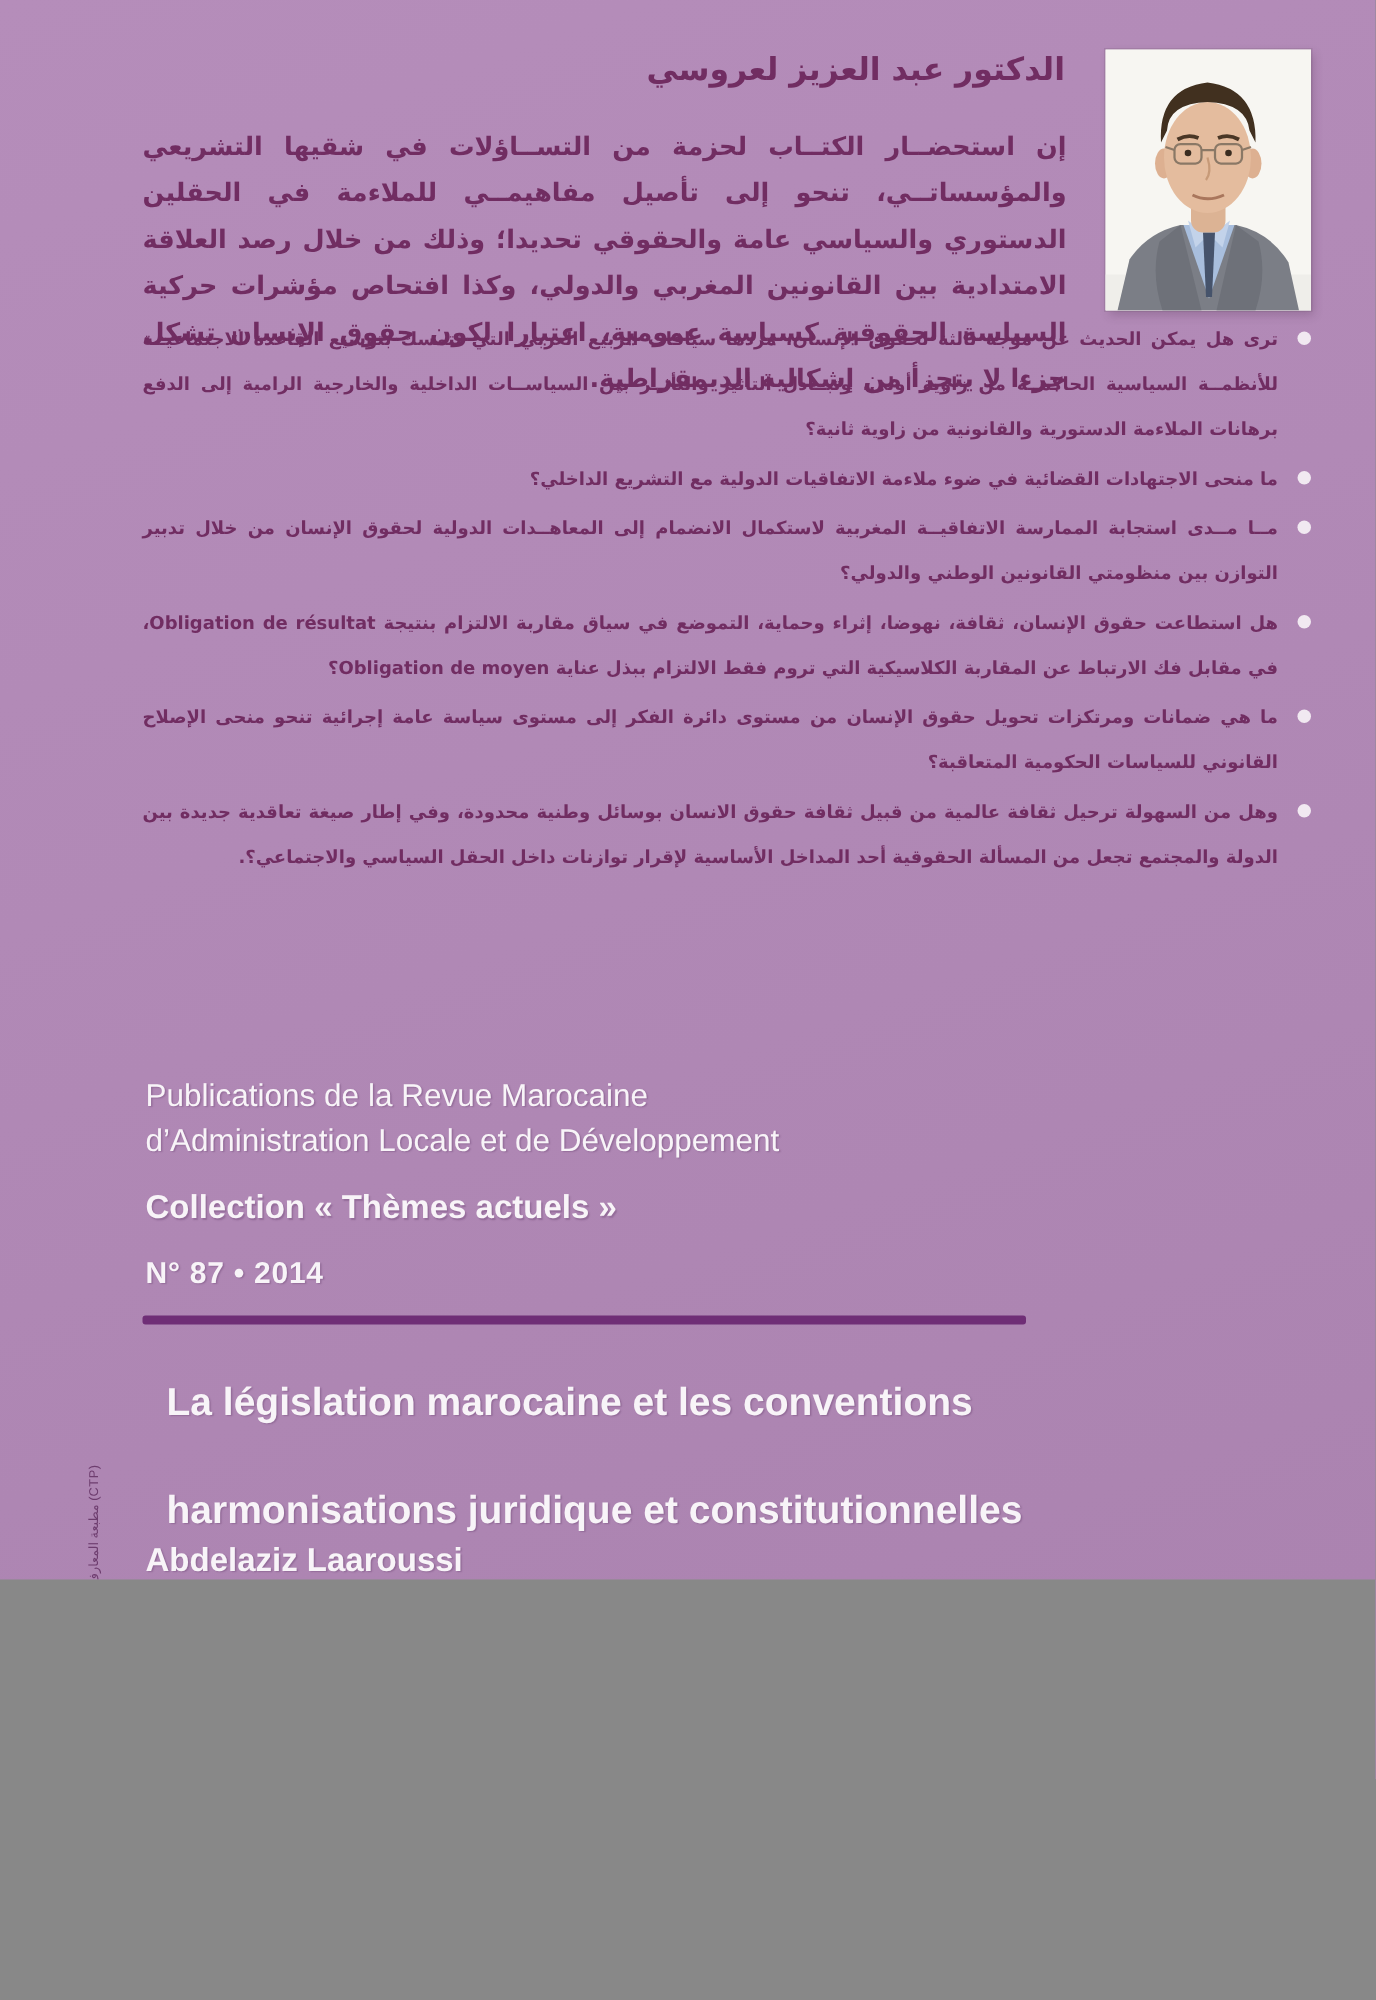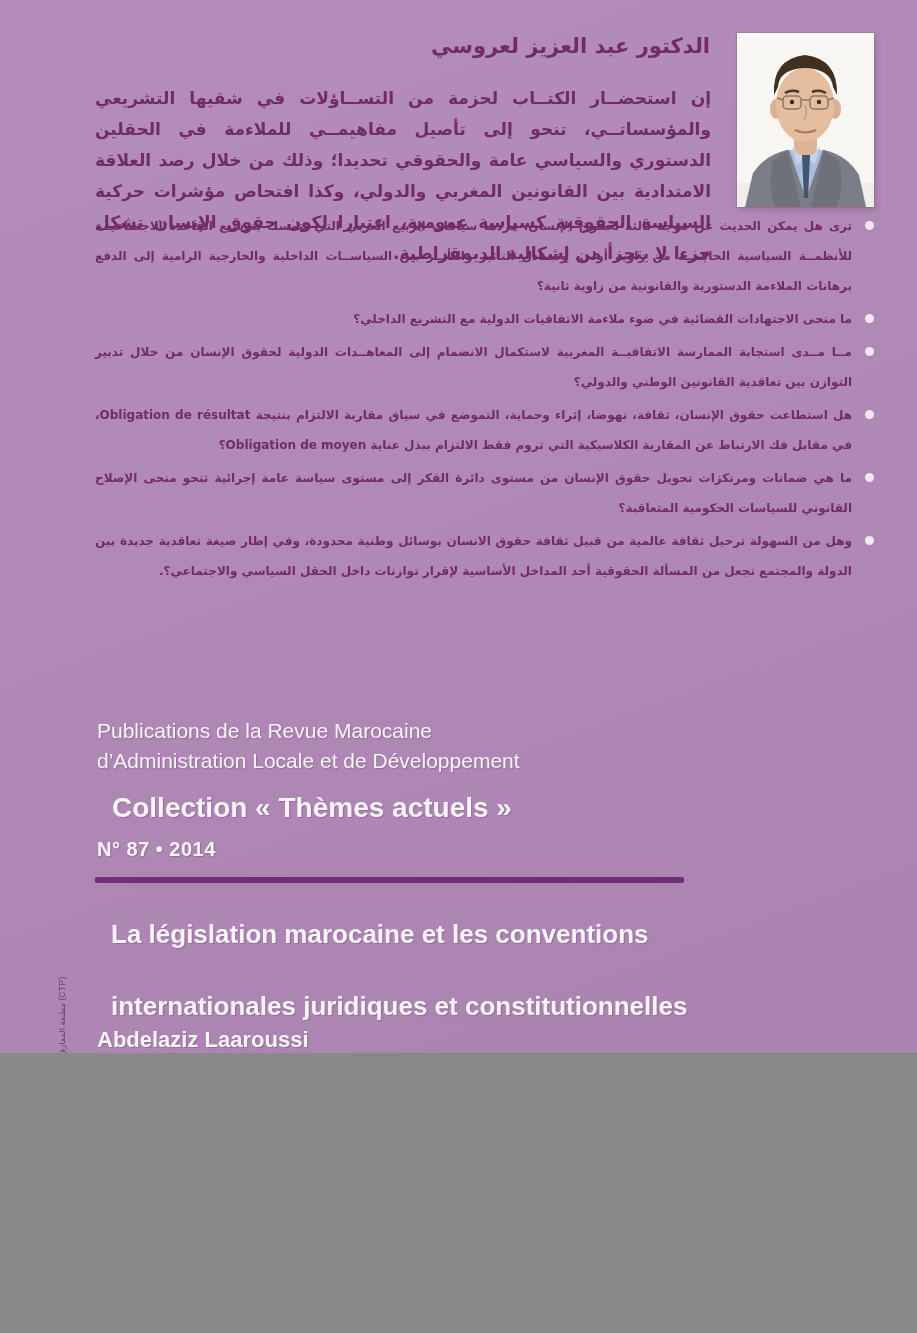--- a/index.html
+++ b/index.html
@@ -47,21 +47,21 @@
     color:var(--arabic,#712d62);
   }
   ul.bullets li::before{
     content:"";position:absolute;right:2px;top:10px;
     width:9px;height:9px;border-radius:50%;
     background:#f1e9f1;
   }
   
   .white-txt{color:var(--white,#f8f4f8);text-shadow:1px 1px 1px rgba(80,40,85,.28);}
   .pub{position:absolute;left:97px;top:716px;font-size:21px;line-height:30px;font-weight:400;}
-  .collection{position:absolute;left:97px;top:792px;font-size:28px;font-weight:bold;margin-left:15px;}
+  .collection{position:absolute;left:97px;top:792px;font-size:22px;font-weight:bold;}
   .issue{position:absolute;left:97px;top:838px;font-size:20px;font-weight:bold;letter-spacing:.5px;}
   .rule{position:absolute;left:95px;width:589px;height:6px;background:var(--accent,#6f2e76);border-radius:2px;}
   .rule-top{top:877px;}
   .rule-bottom{top:1074px;}
   .title{
     position:absolute;left:95px;top:900px;margin:16px;width:640px;
     font-size:26px;line-height:36px;font-weight:bold;
   }
   .author-fr{position:absolute;left:97px;top:1027px;font-size:22px;font-weight:bold;}
   .edition{position:absolute;left:97px;top:1105px;font-size:22px;font-weight:400;margin-left:44px;}
@@ -140,38 +140,38 @@
       <path d="M68,72 Q71,82 67,87" stroke="#c79a78" stroke-width="1.5" fill="none"></path>
       <path d="M58,97 Q68,102 79,97" stroke="#a9765c" stroke-width="2" fill="none"></path>
     </svg>
   </div>
 
   <p class="intro">إن استحضــار الكتــاب لحزمة من التســاؤلات في شقيها التشريعي والمؤسساتــي، تنحو إلى تأصيل مفاهيمــي للملاءمة في الحقلين الدستوري والسياسي عامة والحقوقي تحديدا؛ وذلك من خلال رصد العلاقة الامتدادية بين القانونين المغربي والدولي، وكذا افتحاص مؤشرات حركية السياسة الحقوقية كسياسة عمومية، اعتبارا لكون حقوق الإنسان تشكل جزءا لا يتجزأ من إشكالية الديمقراطية.</p>
 
   <ul class="bullets">
       <li>ترى هل يمكن الحديث عن موجة ثالثة لحقوق الإنسان، مردها سياقات الربيع العربي التي تتمسك بتوسيع القاعدة الاجتماعيــة للأنظمــة السياسية الحاكمــة من زاوية أولى، وتبــادل التأثير والتأثــر بين السياســات الداخلية والخارجية الرامية إلى الدفع برهانات الملاءمة الدستورية والقانونية من زاوية ثانية؟</li>
       <li>ما منحى الاجتهادات القضائية في ضوء ملاءمة الاتفاقيات الدولية مع التشريع الداخلي؟</li>
-      <li>مــا مــدى استجابة الممارسة الاتفاقيــة المغربية لاستكمال الانضمام إلى المعاهــدات الدولية لحقوق الإنسان من خلال تدبير التوازن بين تعاقدية القانونين الوطني والدولي؟</li>
+      <li>مــا مــدى استجابة الممارسة الاتفاقيــة المغربية لاستكمال الانضمام إلى المعاهــدات الدولية لحقوق الإنسان من خلال تدبير التوازن بين منظومتي القانونين الوطني والدولي؟</li>
       <li>هل استطاعت حقوق الإنسان، ثقافة، نهوضا، إثراء وحماية، التموضع في سياق مقاربة الالتزام بنتيجة Obligation de résultat، في مقابل فك الارتباط عن المقاربة الكلاسيكية التي تروم فقط الالتزام ببذل عناية Obligation de moyen؟</li>
       <li>ما هي ضمانات ومرتكزات تحويل حقوق الإنسان من مستوى دائرة الفكر إلى مستوى سياسة عامة إجرائية تنحو منحى الإصلاح القانوني للسياسات الحكومية المتعاقبة؟</li>
       <li>وهل من السهولة ترحيل ثقافة عالمية من قبيل ثقافة حقوق الانسان بوسائل وطنية محدودة، وفي إطار صيغة تعاقدية جديدة بين الدولة والمجتمع تجعل من المسألة الحقوقية أحد المداخل الأساسية لإقرار توازنات داخل الحقل السياسي والاجتماعي؟.</li>
     </ul>
 
   <div class="pub white-txt">
     <div>Publications de la Revue Marocaine</div>
     <div>d’Administration Locale et de Développement</div>
   </div>
   <div class="collection white-txt">Collection « Thèmes actuels »</div>
   <div class="issue white-txt">N° 87  •  2014</div>
 
   <div class="rule rule-top"></div>
   <h1 class="title white-txt">
     <span>La législation marocaine et les conventions</span><br>
     <br>
-    <span>internationales juridiques et constitutionnelles</span>
+    <span>harmonisations juridique et constitutionnelles</span>
   </h1>
   <div class="author-fr white-txt">Abdelaziz Laaroussi</div>
   <div class="rule rule-bottom"></div>
 
   <div class="edition white-txt">Première édition, 2014</div>
 
   <div class="logo">
     <span class="flip">R</span><span>E</span><span>M</span><span>Λ</span><span>L</span><span class="flip">D</span>
     <span class="logo-dot"></span>
   </div>

